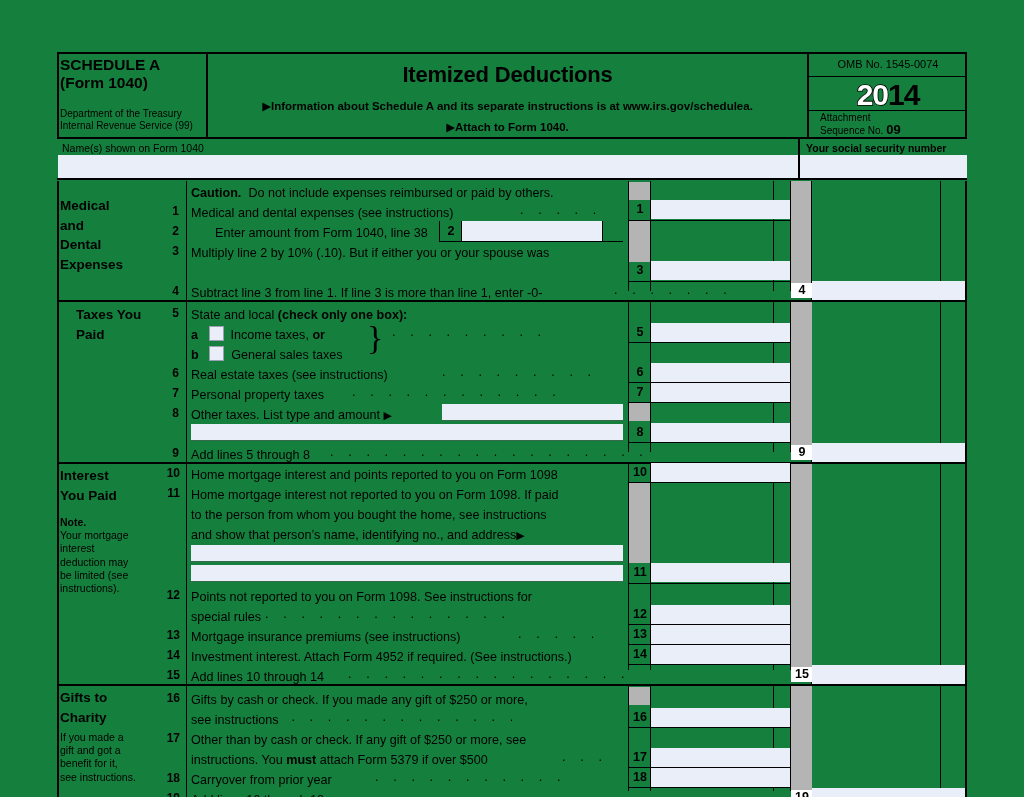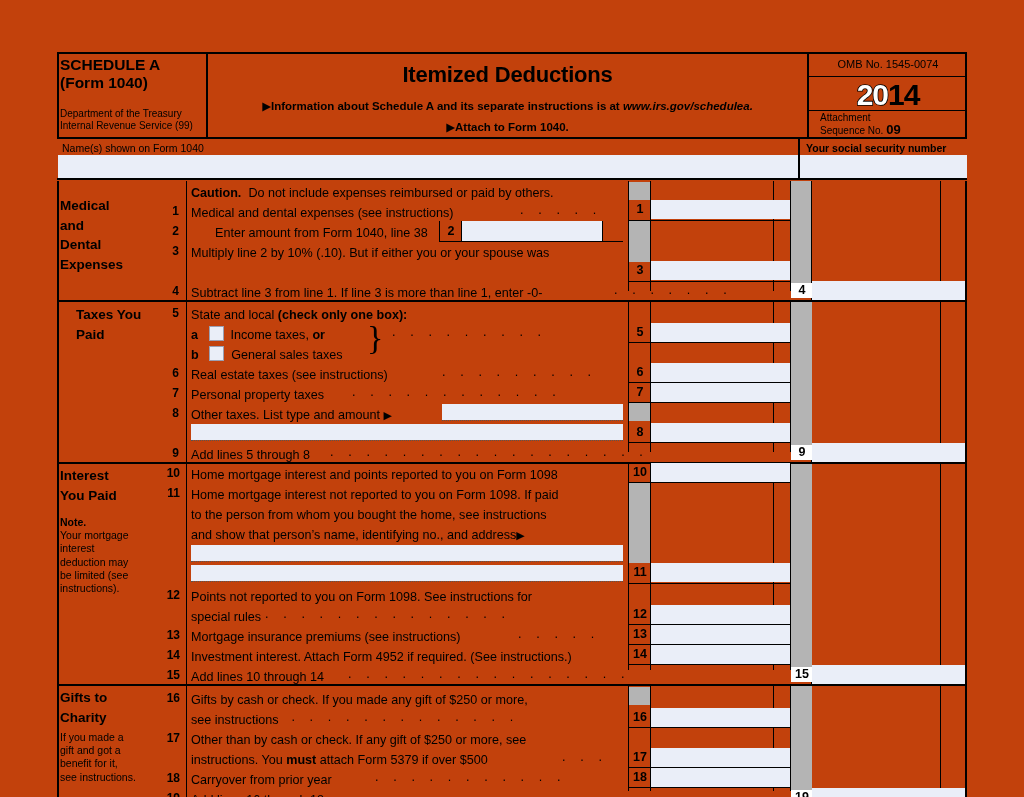--- a/index.html
+++ b/index.html
@@ -3,30 +3,30 @@
 <meta charset="utf-8">
 <style>
   html,body{margin:0;padding:0;background:#fff;}
   body{
     font-family:"Liberation Sans","DejaVu Sans",sans-serif;
     -webkit-font-smoothing:antialiased;
   }
   #page{
     position:relative;
     width:1024px;height:797px;
-    background:#c2410c;
+    background:#15803d;
     overflow:hidden;
   }
   
   .abs{position:absolute;box-sizing:border-box;}
   .blk{background:#000;}
   .fill{background:#eaeef8;}
   .gray{background:#b4b4b4;}
   .bold{font-weight:bold;}
-  .ital{font-style:italic;}
+  .ital{}
   .hline{position:absolute;background:#000;}
 
   #sched-title{
     left:60px;top:56px;width:145px;
     font-size:15.5px;font-weight:bold;line-height:18px;color:#000;
   }
   #dept{
     left:60px;top:108px;width:148px;
     font-size:10px;line-height:12px;color:#000;
   }

